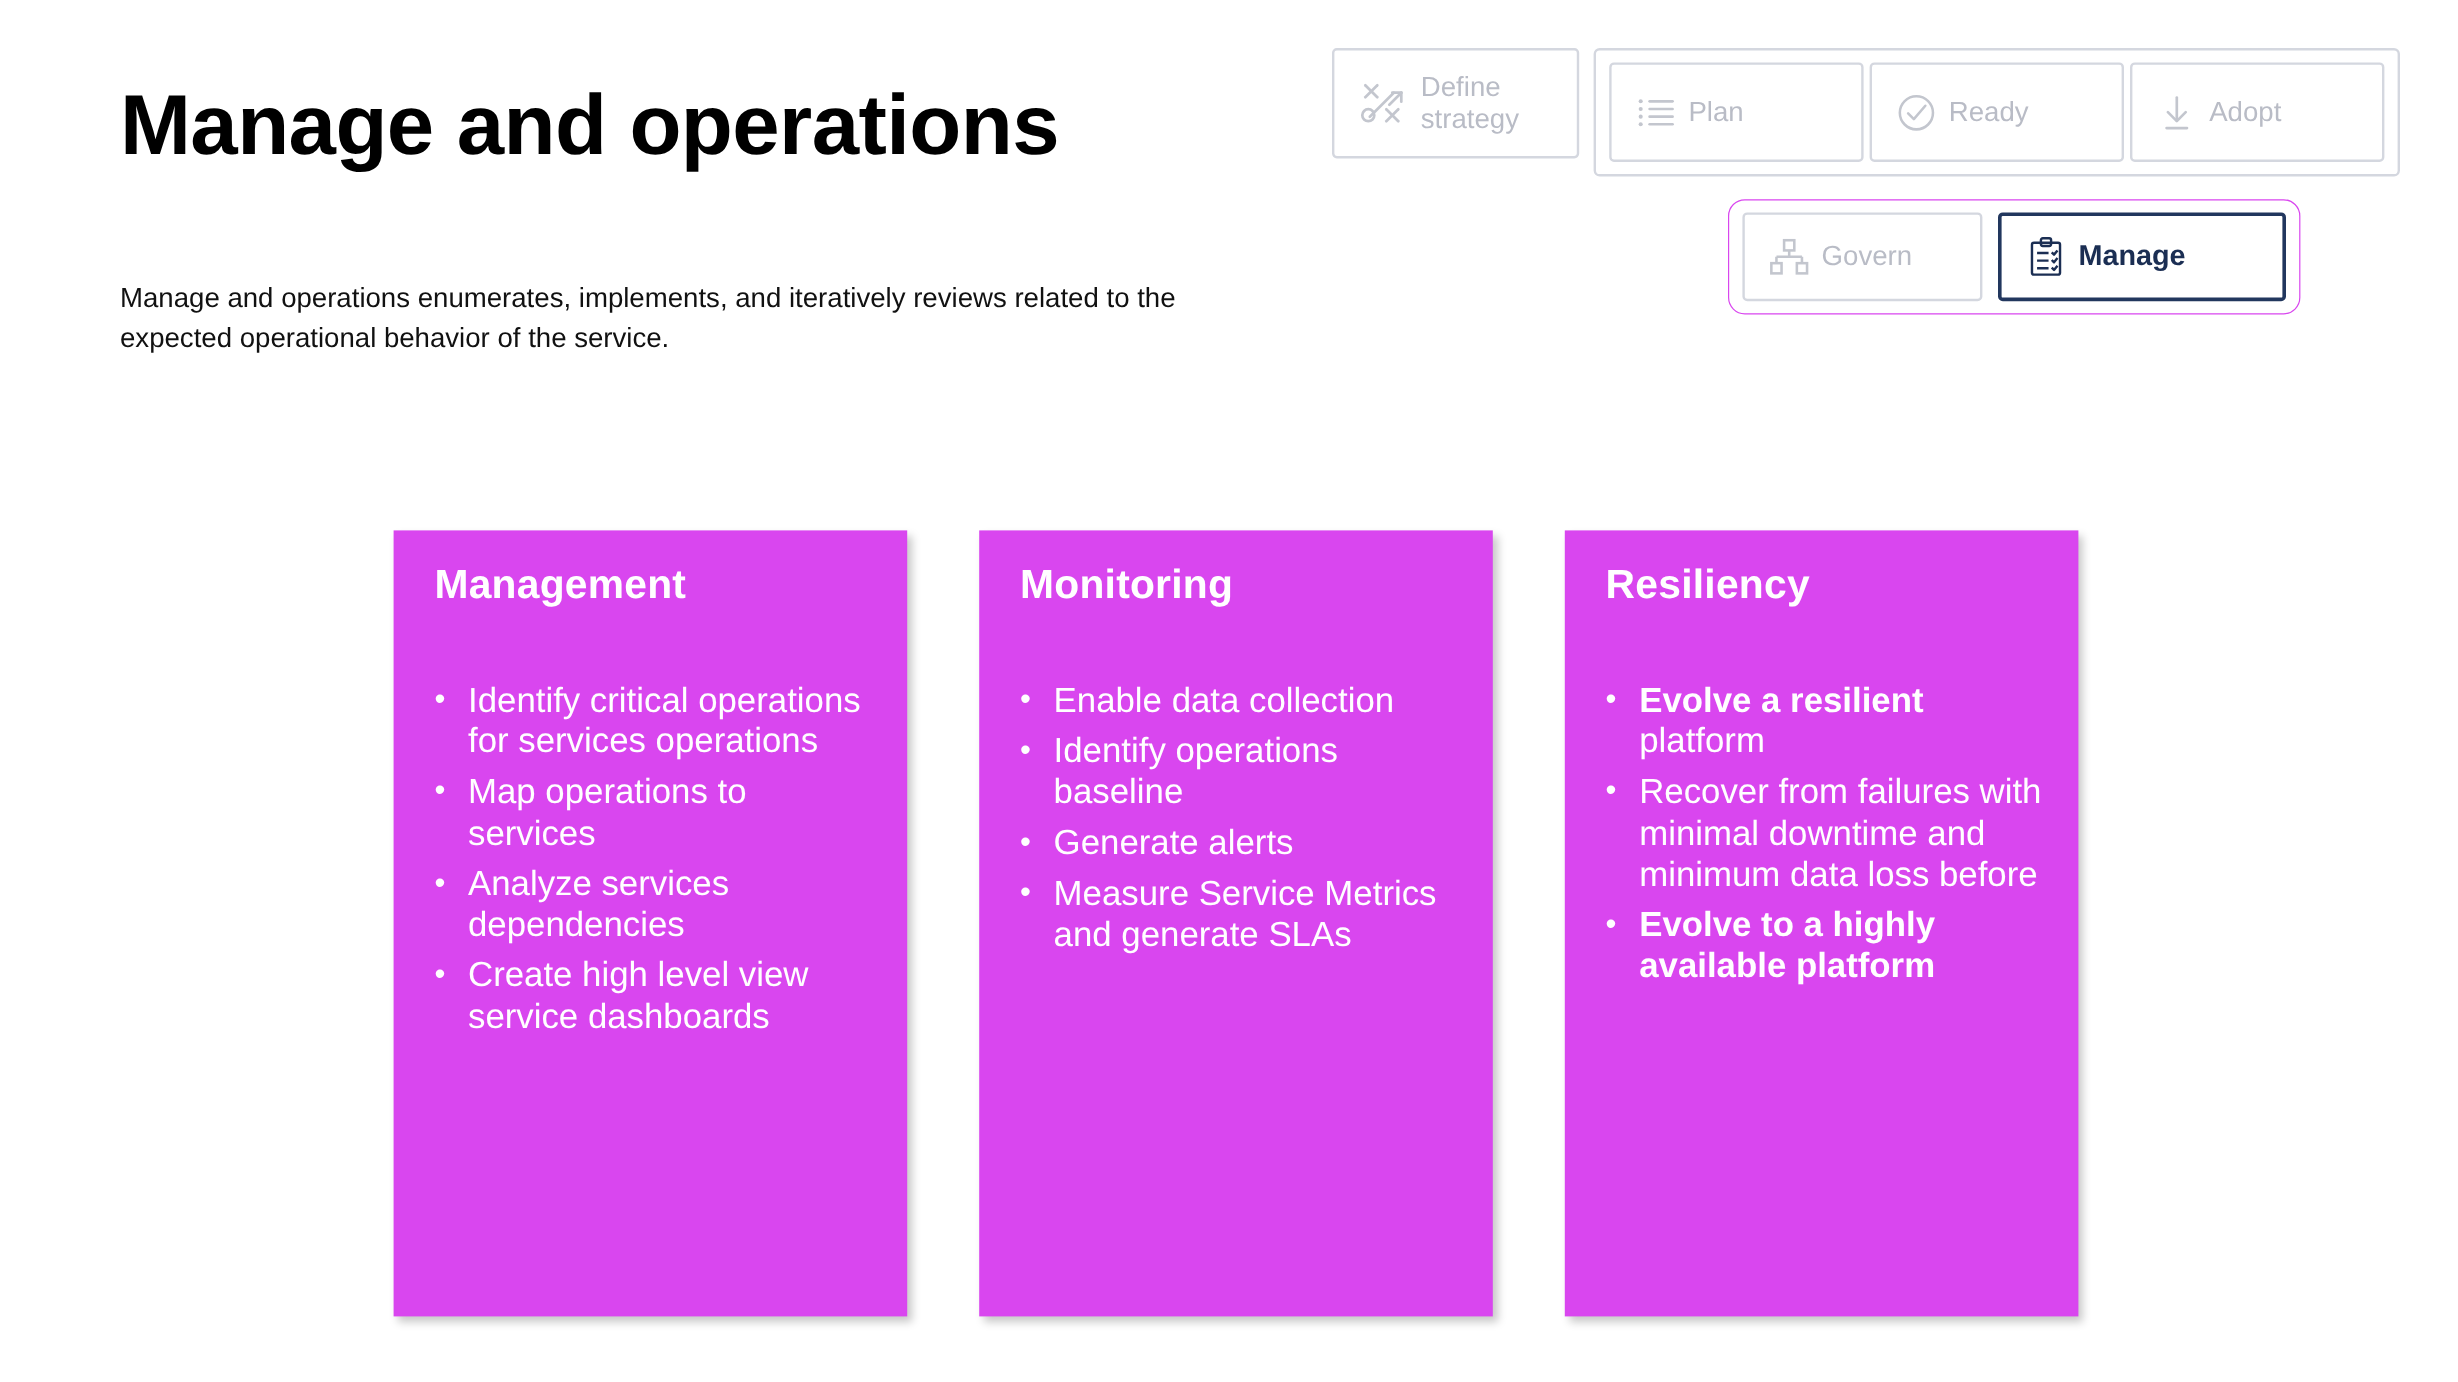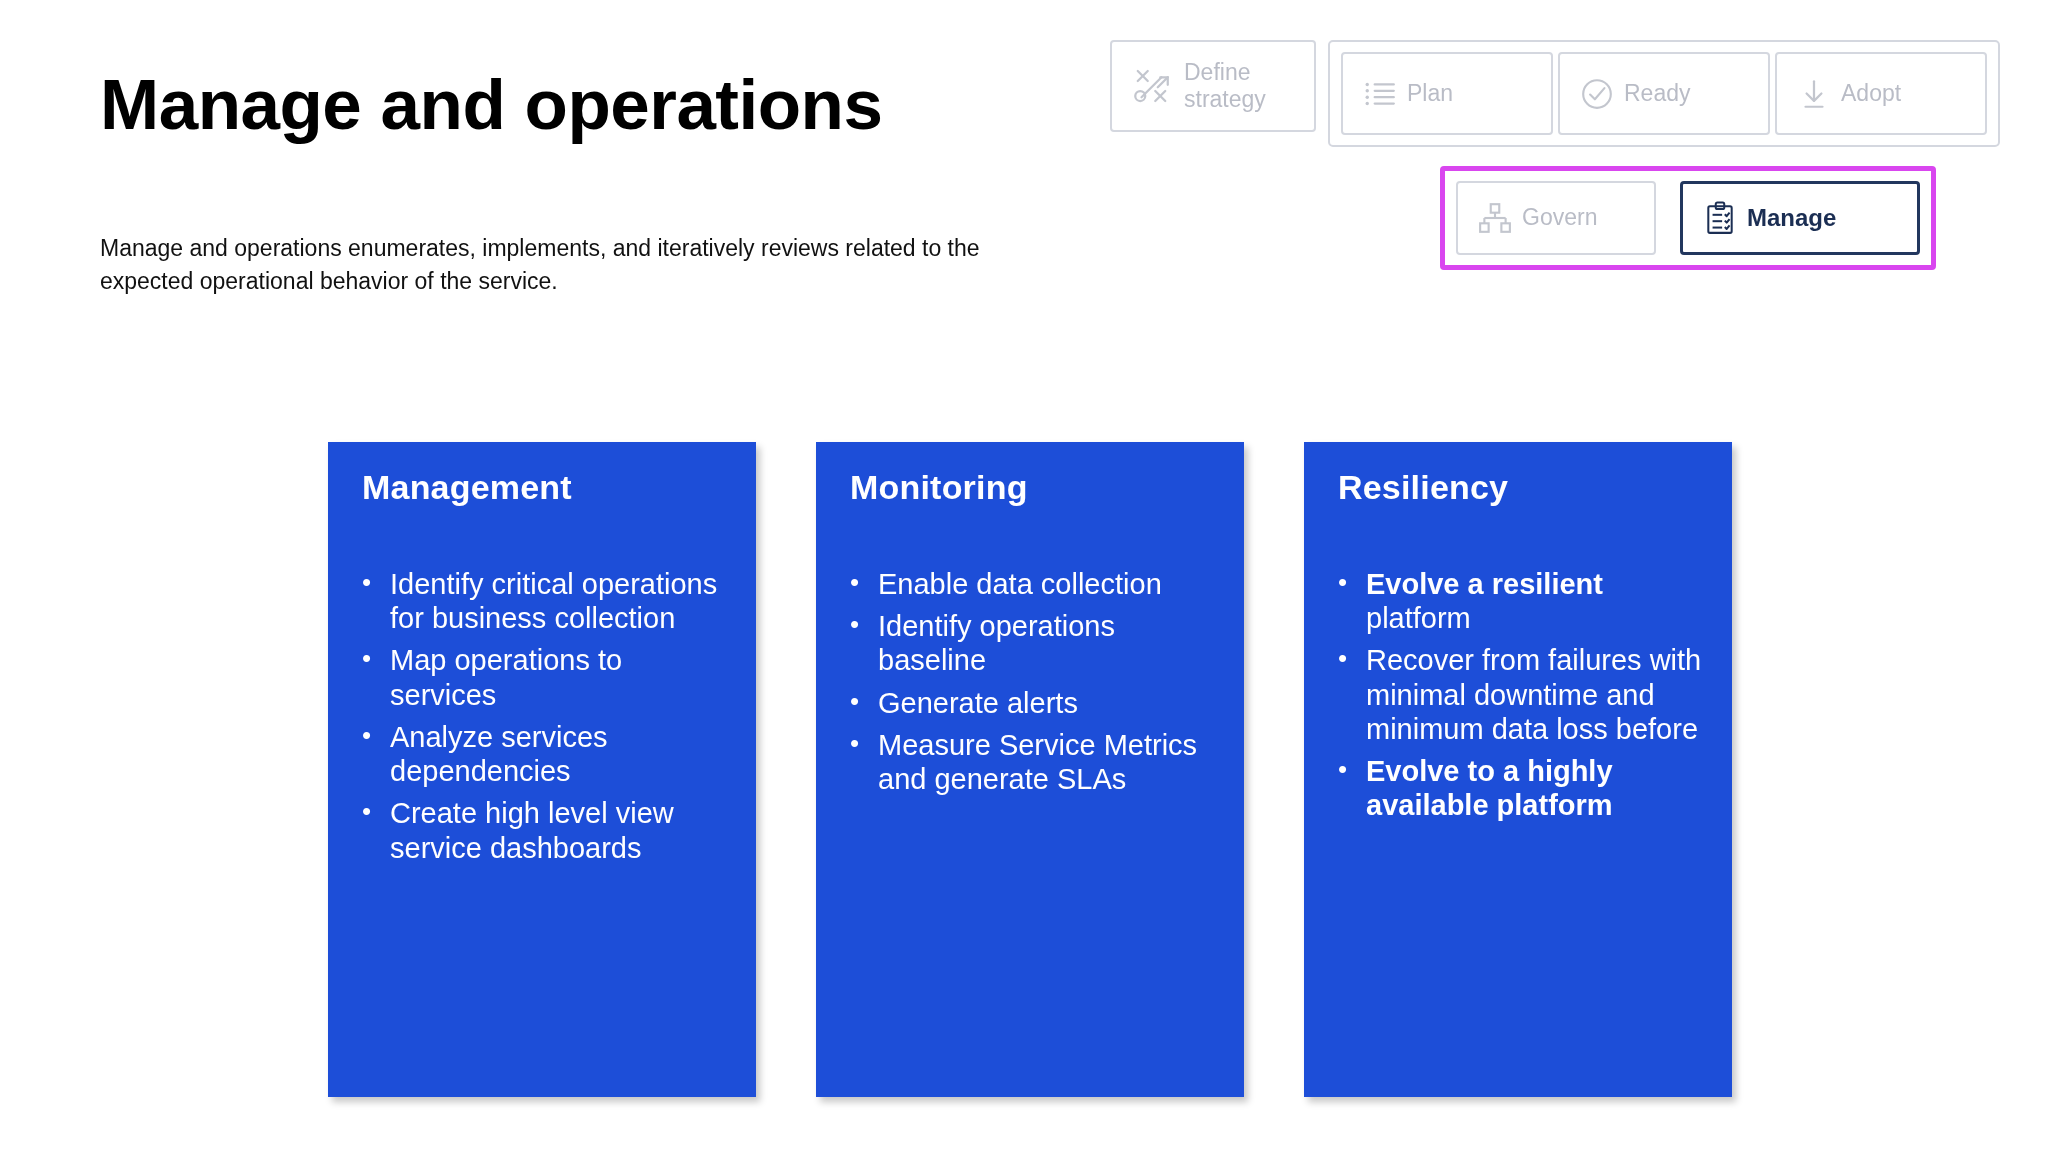--- a/index.html
+++ b/index.html
@@ -85,25 +85,25 @@
   .chip-plan, .chip-ready, .chip-adopt {
     width: 212px;
     height: 83px;
     padding-left: 20px;
   }
 
   .nav-row-bottom {
     position: absolute;
     left: 330px;
     top: 126px;
-    border: 5px solid #d946ef;
-    border-radius: 4px;
+    border: 1px solid #d946ef;
+    border-radius: 14px;
     padding: 10px 11px;
     display: flex;
-    gap: 24px;
+    gap: 13px;
     background: #ffffff;
     box-sizing: border-box;
   }
   .chip-govern {
     width: 200px;
     height: 74px;
     padding-left: 20px;
   }
   .chip-manage {
     width: 240px;
@@ -127,21 +127,21 @@
   .cards {
     position: absolute;
     left: 328px;
     top: 442px;
     display: flex;
     gap: 60px;
   }
   .card {
     width: 428px;
     height: 655px;
-    background: #1d4ed8;
+    background: #d946ef;
     box-sizing: border-box;
     padding: 26px 26px 0 32px;
     box-shadow: 4px 5px 7px rgba(0,0,0,0.22);
   }
   .card-title {
     color: #ffffff;
     font-size: 34px;
     font-weight: bold;
     letter-spacing: 0.2px;
     margin: 0 0 0 2px;
@@ -276,21 +276,21 @@
     </div>
 
   </div>
 </div>
 
 <div class="cards">
 
   <div class="card">
     <div class="card-title">Management</div>
     <ul class="card-list">
-      <li><span>Identify critical operations for business collection</span></li>
+      <li><span>Identify critical operations for services operations</span></li>
       <li><span>Map operations to services</span></li>
       <li><span>Analyze services dependencies</span></li>
       <li><span>Create high level view service dashboards</span></li>
     </ul>
   </div>
 
   <div class="card">
     <div class="card-title">Monitoring</div>
     <ul class="card-list">
       <li><span>Enable data collection</span></li>

